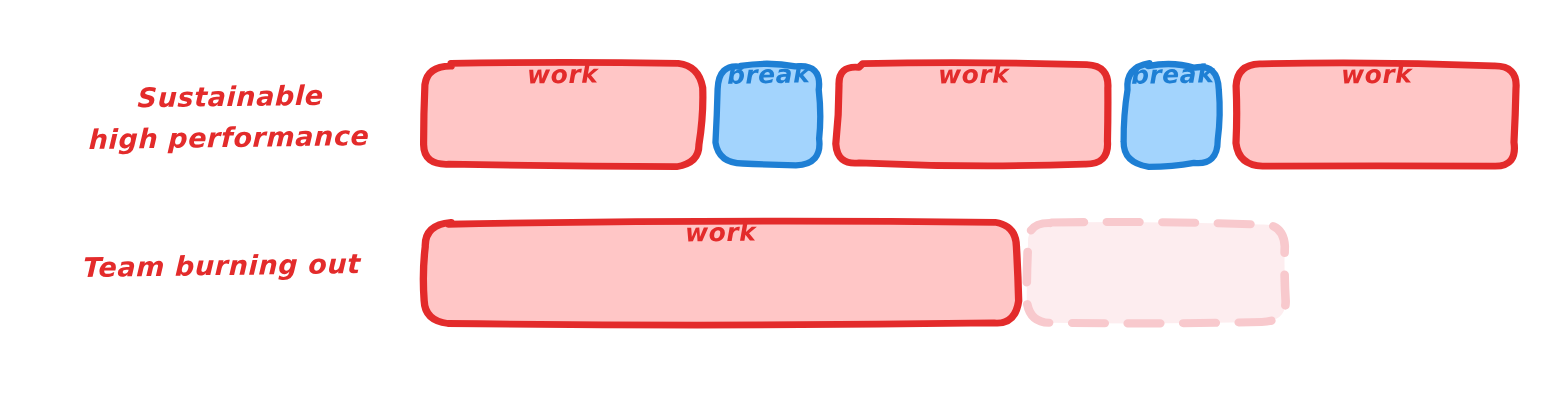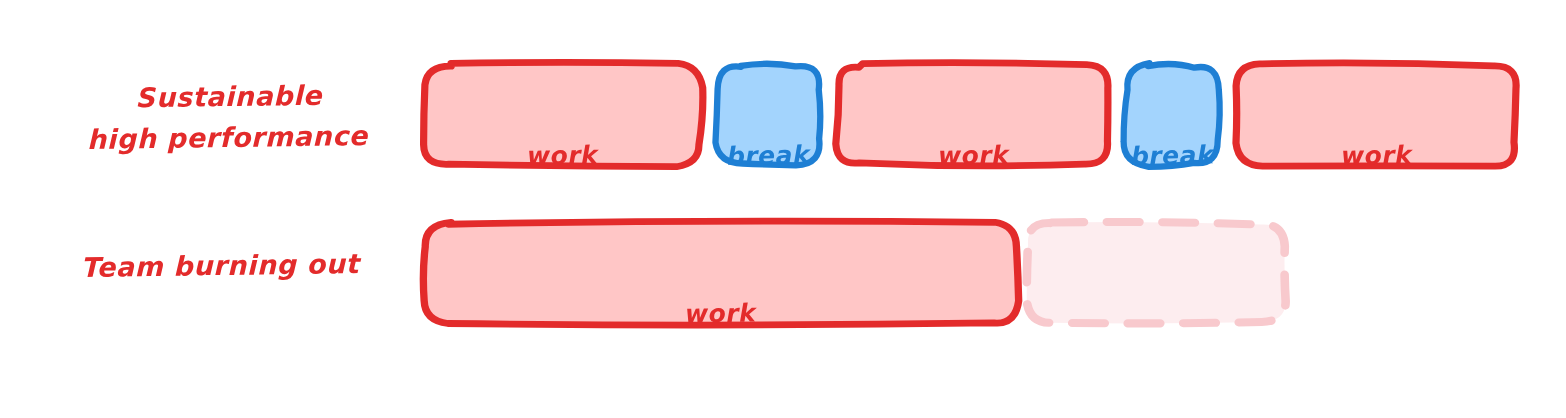--- a/index.html
+++ b/index.html
@@ -45,21 +45,21 @@
     left: 52px;
     top: 245px;
     width: 340px;
   }
 
   
   .block {
     position: absolute;
     box-sizing: border-box;
     display: flex;
-    align-items: flex-end;
+    align-items: flex-start;
     justify-content: center;
   }
   .block-label {
     position: relative;
     z-index: 3;
     font-family: "DejaVu Sans", sans-serif;
     font-size: 25px;
     font-weight: 600;
     font-style: italic;
     letter-spacing: 0.5px;

